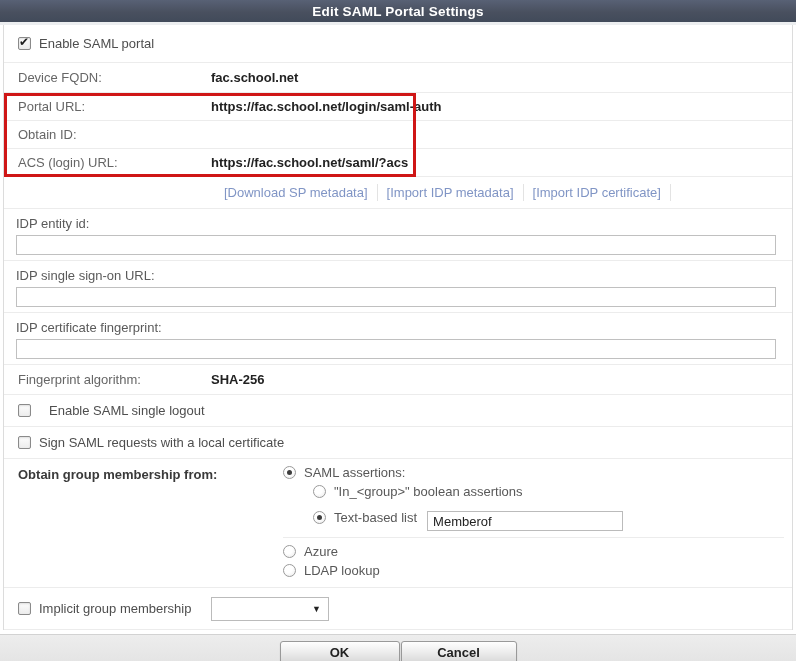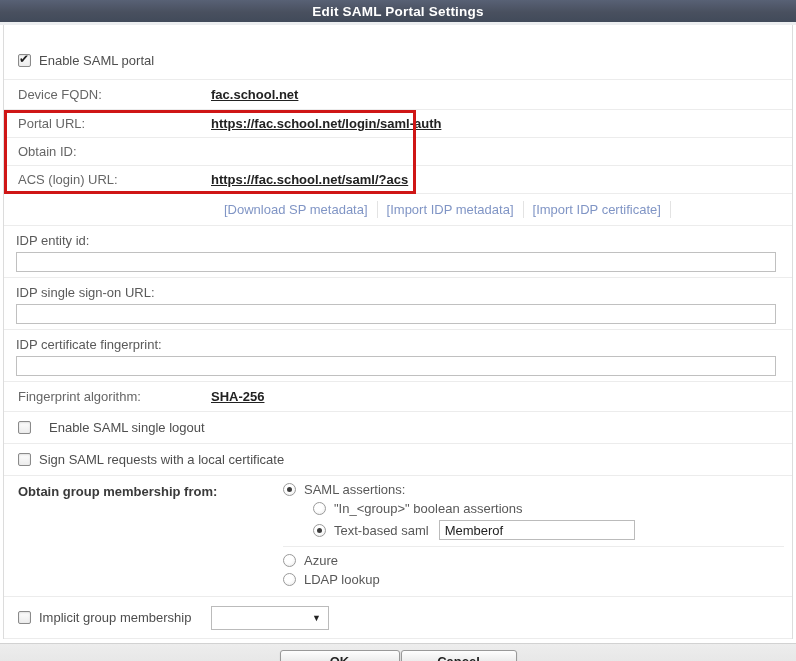--- a/index.html
+++ b/index.html
@@ -14,38 +14,38 @@
   .titlebar-strip { height: 3px; background: #eceef0; }
 
   .container {
     margin: 0 3px; background: #fff;
     border-left: 1px solid #dcdcdc; border-right: 1px solid #dcdcdc;
   }
 
   .row { border-bottom: 1px solid #ececec; }
 
   
-  .row-check { display: flex; align-items: center; padding: 28px 8px 11px 14px; }
+  .row-check { display: flex; align-items: center; padding: 11px 8px 11px 14px; }
   .checkbox {
     width: 13px; height: 13px; flex: none; position: relative;
     border: 1px solid #8a8a8a; border-radius: 2px;
     background: linear-gradient(#fdfdfd, #ececec);
     box-shadow: inset 0 1px 2px rgba(0,0,0,.12);
     cursor: pointer;
   }
   .checkbox.checked::after {
     content: "\2714"; position: absolute; left: 0; top: -3px;
     font-size: 12px; color: #1d1d1d;
   }
   .check-label { margin-left: 8px; color: #4e4e4e; }
 
   
   .row-kv { display: flex; align-items: center; padding: 7px 8px 7px 14px; }
   .kv-label { width: 193px; flex: none; color: #666; }
-  .kv-value { color: #222; font-weight: bold; text-decoration: underline; }
+  .kv-value { color: #222; font-weight: bold; }
 
   
   .highlight-wrap { position: relative; }
   .highlight-wrap .row-kv { padding-top: 5px; padding-bottom: 5px; height: 28px; }
   .highlight-outline {
     position: absolute; top: 0; left: 0; bottom: 0; width: 412px;
     border: 3px solid #cf1616; pointer-events: none; z-index: 2;
   }
 
   
@@ -79,21 +79,21 @@
     cursor: pointer;
   }
   .radio.selected::after {
     content: ""; position: absolute; left: 3px; top: 3px;
     width: 5px; height: 5px; border-radius: 50%; background: #3d3d3d;
   }
   .radio-label { margin-left: 8px; color: #585858; }
   .inline-input {
     margin-left: 10px; width: 196px; height: 20px;
     border: 1px solid #bbb; padding: 0 5px;
-    font-family: "Liberation Sans", sans-serif; font-size: 13px; color: #222;
+    font-family: "Liberation Sans", sans-serif; font-size: 13px; color: #222; margin-top: 8px;
   }
   .opt-separator { border-top: 1px solid #ececec; margin: 6px 0; }
 
   
   .row-implicit { position: relative; display: flex; align-items: center; padding: 9px 8px 9px 14px; height: 42px; }
   .fake-select {
     position: absolute; left: 207px; top: 9px; width: 118px; height: 24px;
     border: 1px solid #bbb; background: #fff; cursor: pointer;
     display: flex; align-items: center; justify-content: flex-end; padding-right: 7px;
   }
@@ -197,21 +197,21 @@
         <span class="radio-label">SAML assertions:</span>
       </div>
 
       <div class="opt-row opt-indent">
         <span class="radio"></span>
         <span class="radio-label">"In_&lt;group&gt;" boolean assertions</span>
       </div>
 
       <div class="opt-row opt-indent mb">
         <span class="radio selected"></span>
-        <span class="radio-label">Text-based saml</span>
+        <span class="radio-label">Text-based list</span>
         <input class="inline-input" type="text" value="Memberof" style="">
       </div>
 
       <div class="opt-separator"></div>
 
       <div class="opt-row">
         <span class="radio"></span>
         <span class="radio-label">Azure</span>
       </div>
 

